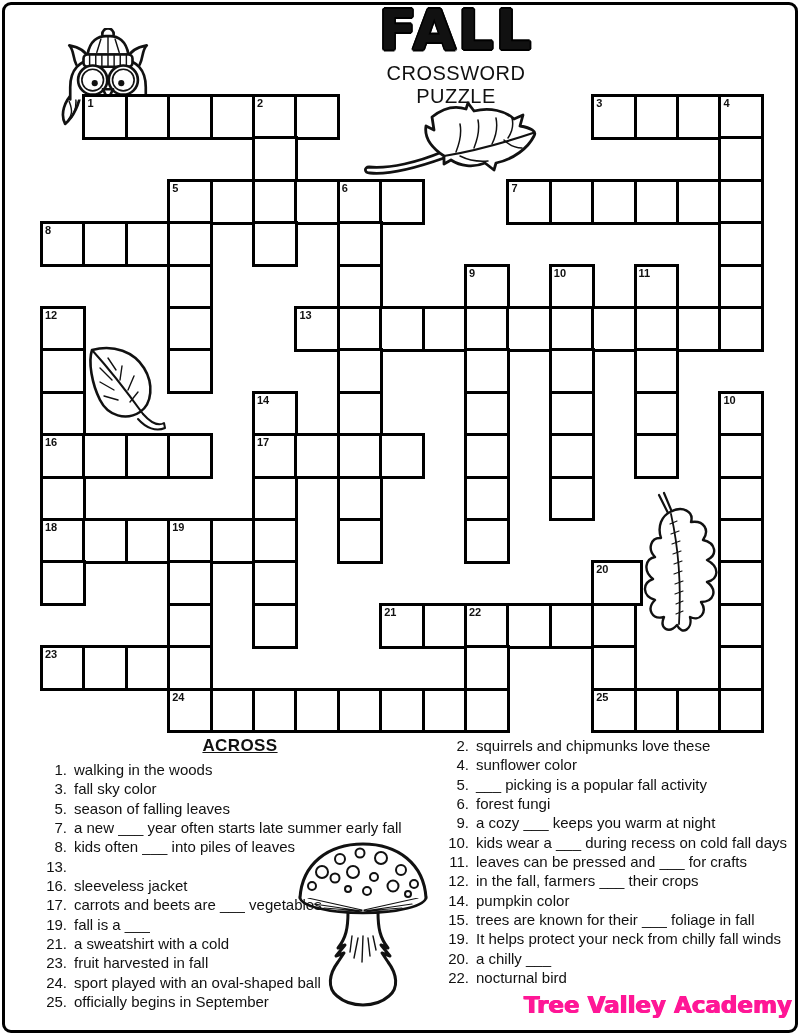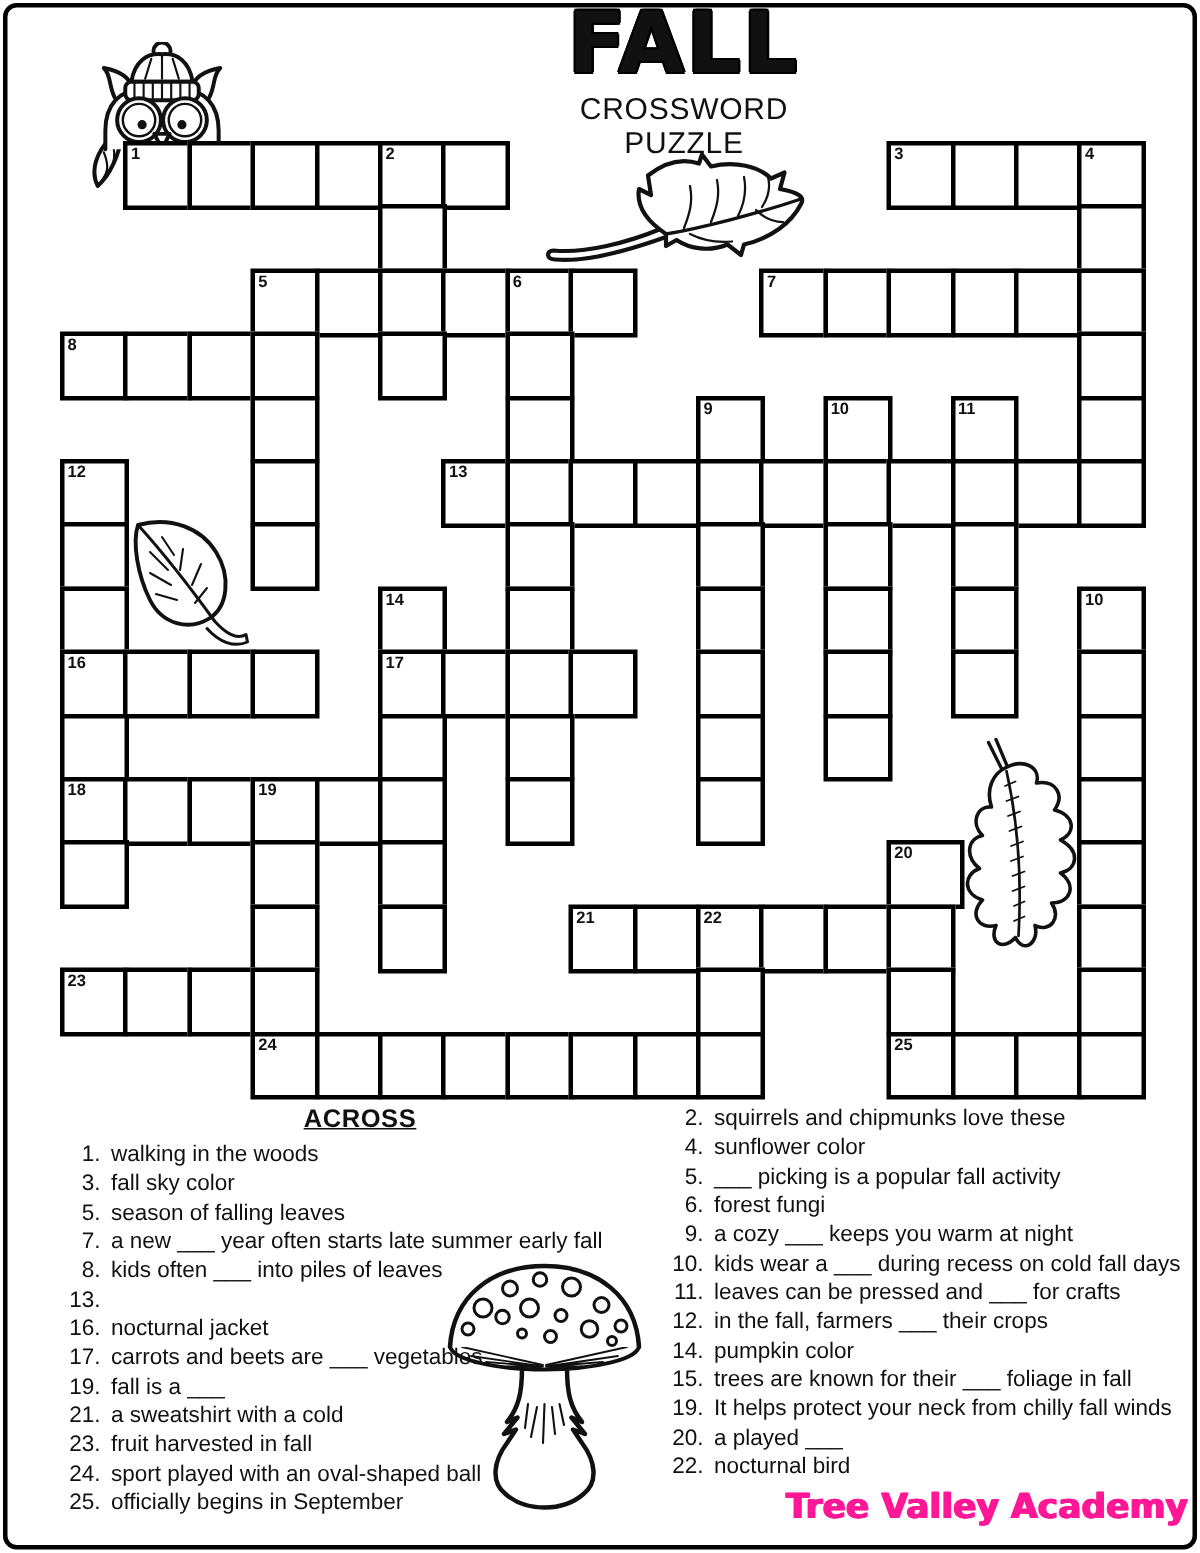--- a/index.html
+++ b/index.html
@@ -311,21 +311,21 @@
       </div>
       <div class="clue">
         <span class="num">8.</span>
         <span class="txt">kids often ___ into piles of leaves</span>
       </div>
       <div class="clue">
         <span class="num">13.</span>
       </div>
       <div class="clue">
         <span class="num">16.</span>
-        <span class="txt">nocturnal jacket</span>
+        <span class="txt">sleeveless jacket</span>
       </div>
       <div class="clue">
         <span class="num">17.</span>
         <span class="txt">carrots and beets are ___ vegetables</span>
       </div>
       <div class="clue">
         <span class="num">19.</span>
         <span class="txt">fall is a ___</span>
       </div>
       <div class="clue">
@@ -388,21 +388,21 @@
       <div class="clue">
         <span class="num">15.</span>
         <span class="txt">trees are known for their ___ foliage in fall</span>
       </div>
       <div class="clue">
         <span class="num">19.</span>
         <span class="txt">It helps protect your neck from chilly fall winds</span>
       </div>
       <div class="clue">
         <span class="num">20.</span>
-        <span class="txt">a played ___</span>
+        <span class="txt">a chilly ___</span>
       </div>
       <div class="clue">
         <span class="num">22.</span>
         <span class="txt">nocturnal bird</span>
       </div>
     </div>
 </div>
 
 <div class="brand" style="color: rgb(255, 23, 150);">Tree Valley Academy</div>
 

